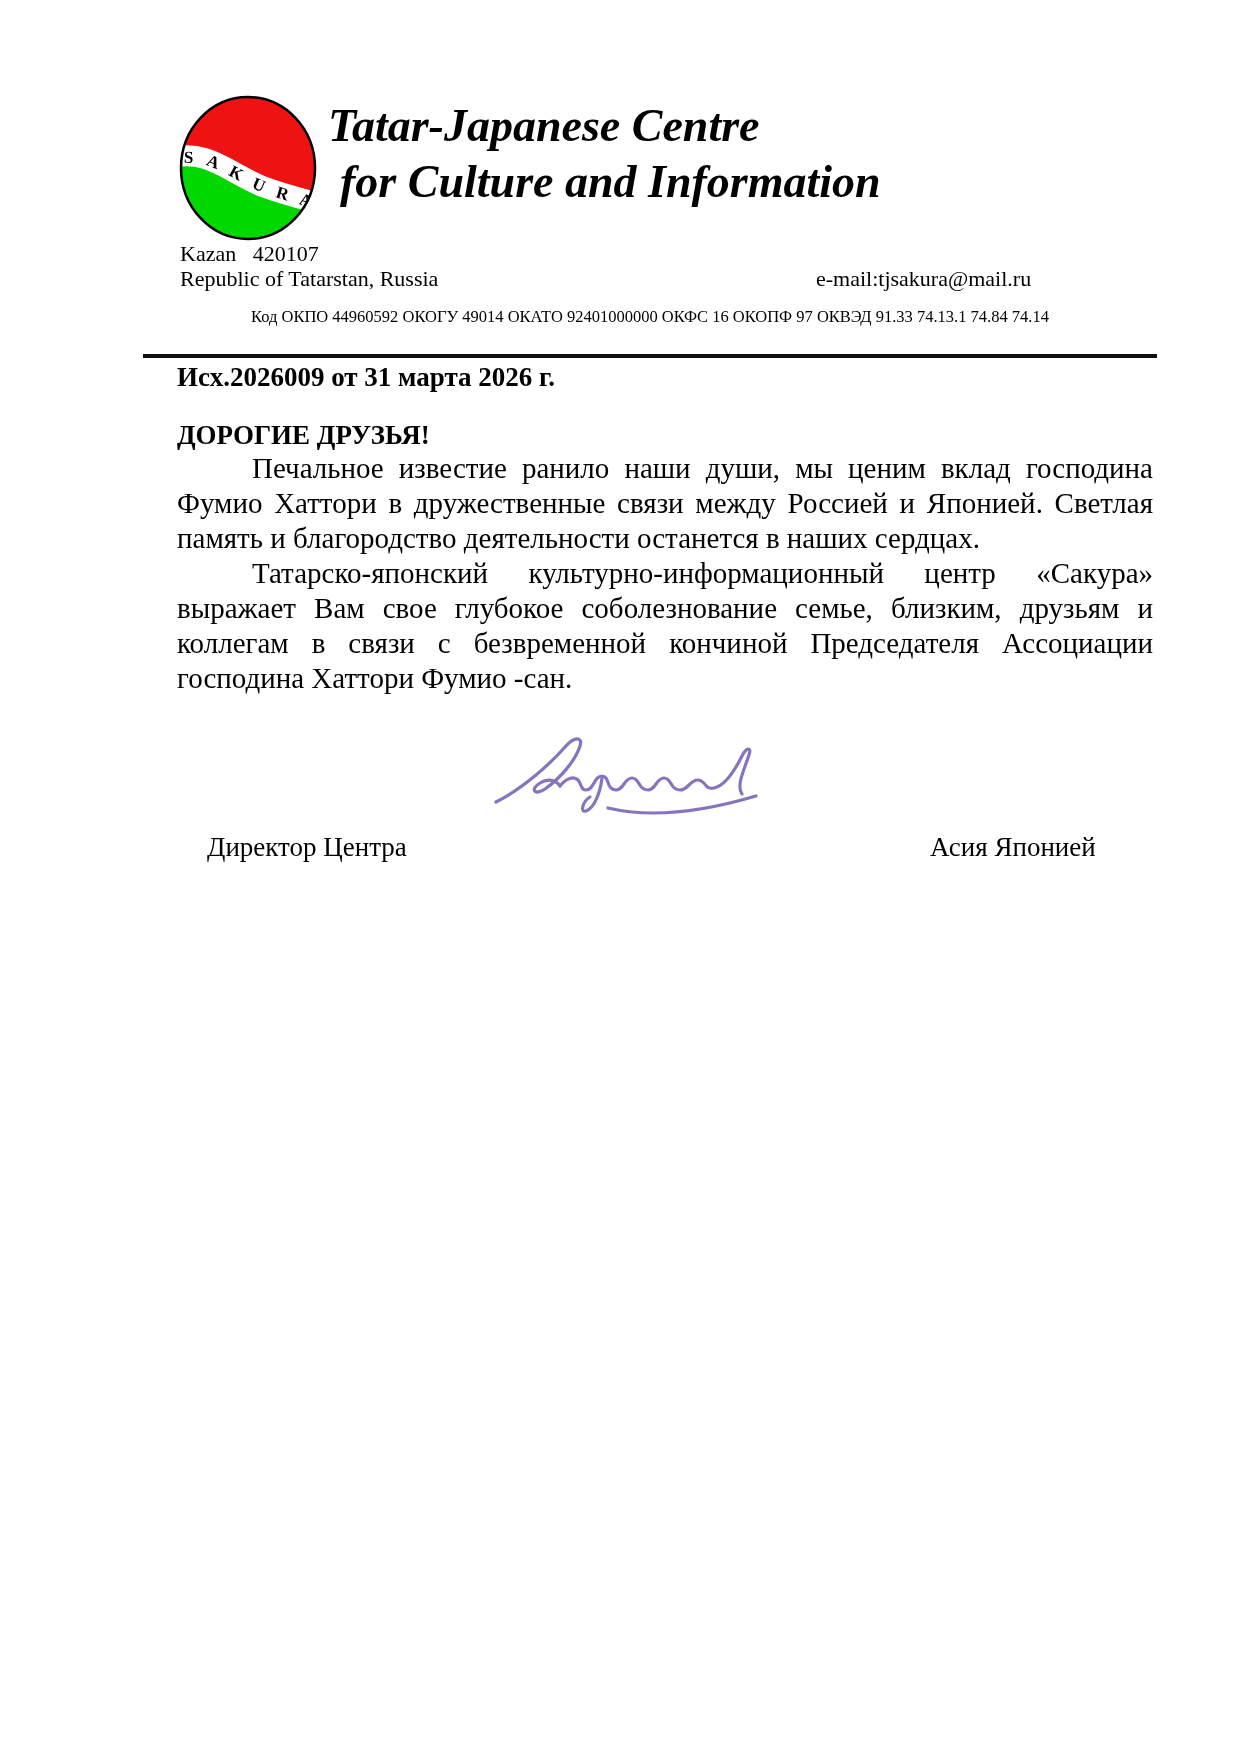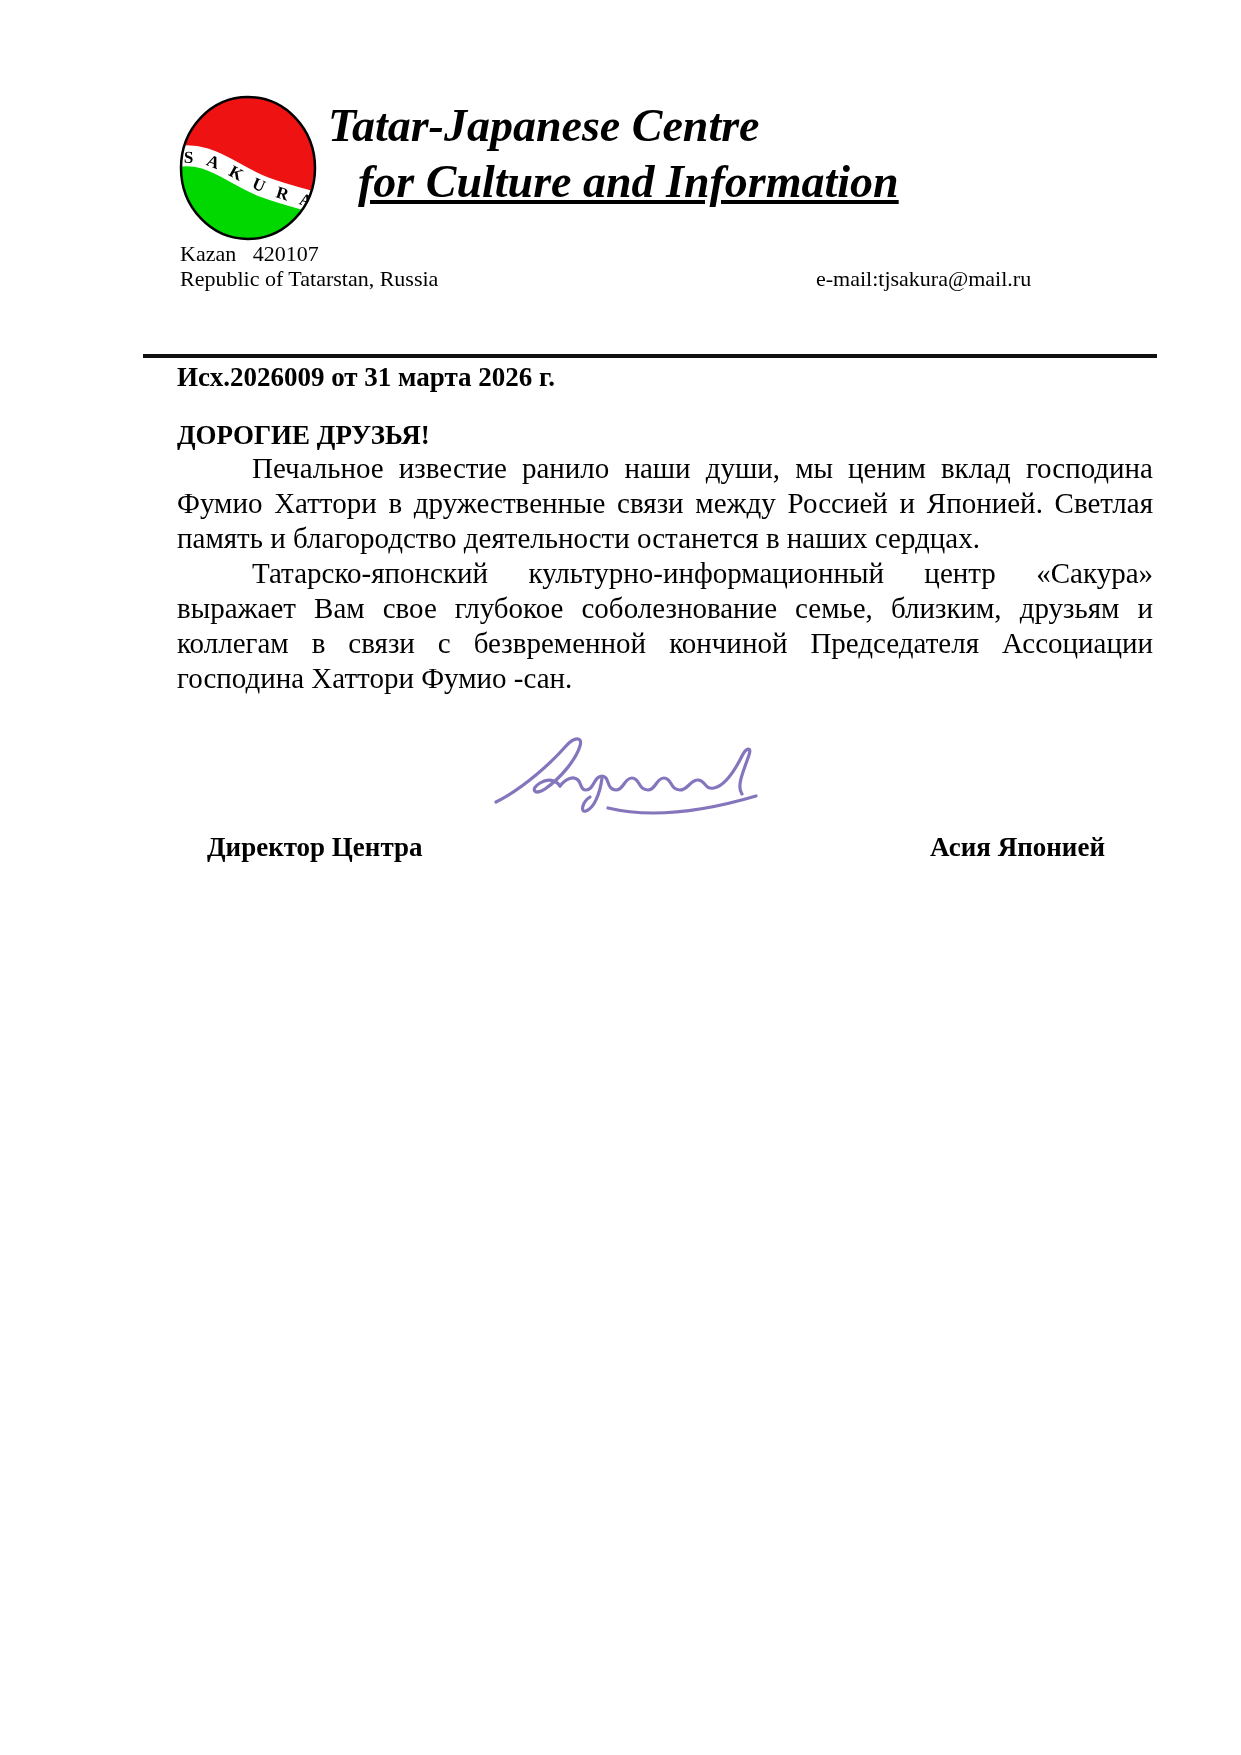--- a/index.html
+++ b/index.html
@@ -54,21 +54,21 @@
     left:177px; top:451px; width:976px;
     font-size:29px;
     line-height:35px;
     text-align:justify;
   }
   .body-text p{
     margin:0;
     text-indent:75px;
   }
   .sig-row-label{
-    font-size:27px; font-weight:bold;
+    font-size:27px; font-weight:normal;
     white-space:nowrap;
   }
 </style>
 </head>
 <body>
 
 <div class="page">
 
   <svg class="abs" style="left:178px;top:94px;" width="140" height="148" viewBox="0 0 140 148">
     <defs>
@@ -82,26 +82,27 @@
       <path d="M -8,64 C 30,54 52,80 86,93 C 110,102 130,106 150,112 L 150,152 L -8,152 Z" fill="#00d800"></path>
       <path d="M -8,64 C 30,54 52,80 86,93 C 110,102 130,106 150,112" stroke="#ffffff" stroke-width="21" fill="none"></path>
       <text font-family="'Liberation Serif', serif" font-weight="bold" font-size="17" letter-spacing="4.5" fill="#000">
         <textPath href="#bandText" startOffset="14">S A K U R A</textPath>
       </text>
     </g>
     <ellipse cx="70" cy="74" rx="67" ry="71" fill="none" stroke="#000" stroke-width="2.5"></ellipse>
   </svg>
 
   <div class="abs title-line" style="left:309px;top:100px;margin-left:19px;">Tatar-Japanese Centre</div>
-  <div class="abs title-line" style="left:358px;top:156px;text-decoration:underline;">for Culture and Information</div>
+  <div class="abs title-line" style="left:340px;top:156px;">for Culture and Information</div>
 
   <div class="abs addr" style="left:180px;top:242px;">Kazan   420107</div>
   <div class="abs addr" style="left:180px;top:267px;">Republic of Tatarstan, Russia</div>
   <div class="abs addr" style="left:816px;top:267px;">e-mail:tjsakura@mail.ru</div>
 
+  <div class="abs small-center codes-line" style="top:307px;">Код ОКПО 44960592 ОКОГУ 49014 ОКАТО 92401000000 ОКФС 16 ОКОПФ 97 ОКВЭД 91.33 74.13.1 74.84 74.14</div>
 
   <div class="abs rule"></div>
 
   <div class="abs ref-line">Исх.2026009 от 31 марта 2026 г.</div>
 
   <div class="abs salutation">ДОРОГИЕ ДРУЗЬЯ!</div>
 
   <div class="abs body-text">
     <p>Печальное известие ранило наши души, мы ценим вклад господина Фумио Хаттори в дружественные связи между Россией и Японией. Светлая память и благородство деятельности останется в наших сердцах.</p>
     <p>Татарско-японский культурно-информационный центр «Сакура» выражает Вам свое глубокое соболезнование семье, близким, друзьям и коллегам в связи с безвременной кончиной Председателя Ассоциации господина Хаттори Фумио -сан.</p>

